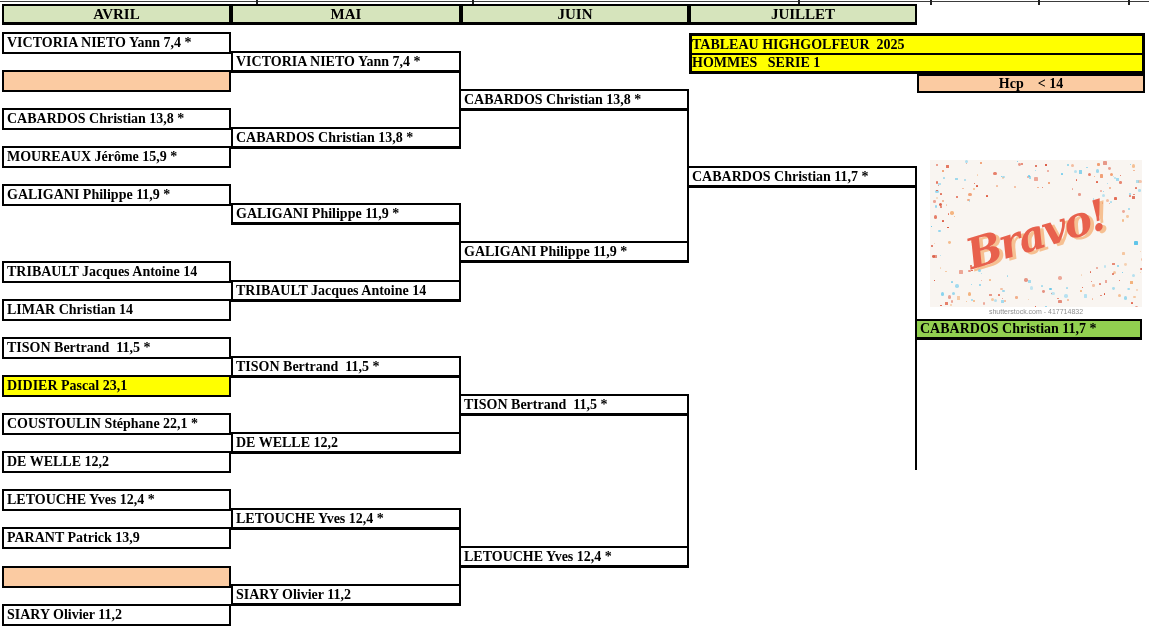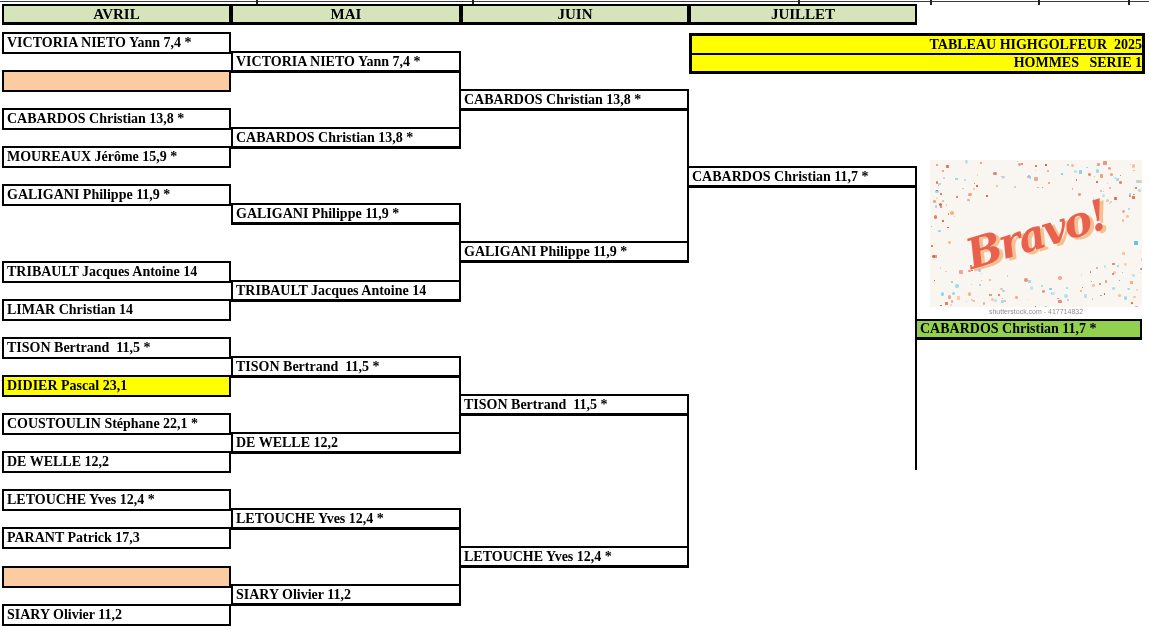--- a/index.html
+++ b/index.html
@@ -28,21 +28,21 @@
 
   
   .conn{position:absolute;box-sizing:border-box;border-right:2px solid #000;}
   .conn-may{left:231px;width:230px;}
   .conn-jun{left:459px;width:230px;}
   .conn-jul{left:687px;width:230px;}
 
   
   .banner{position:absolute;left:689px;top:33px;width:456px;height:41px;box-sizing:border-box;
           border:3px solid #000;background:#FFFF00;}
-  .banner-row{box-sizing:border-box;text-align:right;font-weight:bold;font-size:14px;white-space:pre;}
+  .banner-row{box-sizing:border-box;text-align:left;font-weight:bold;font-size:14px;white-space:pre;}
   .banner-row1{height:19px;border-bottom:2px solid #000;line-height:17px;}
   .banner-row2{height:32px;line-height:15px;}
 
   .hcp{position:absolute;left:917px;top:74px;width:228px;height:19px;box-sizing:border-box;
        border:2px solid #000;background:#FBCBA2;font-weight:bold;font-size:14px;
        text-align:center;line-height:15px;white-space:pre;}
 
   
   .bravo{position:absolute;left:930px;top:160px;width:212px;height:147px;background:#F9F5F1;overflow:hidden;}
   .bravo-word{position:absolute;left:0;right:0;top:34%;text-align:center;
@@ -80,21 +80,21 @@
   <div class="cell col-apr" style="top:108px">CABARDOS Christian 13,8 *</div>
   <div class="cell col-apr" style="top:146px">MOUREAUX Jérôme 15,9 *</div>
   <div class="cell col-apr" style="top:184px">GALIGANI Philippe 11,9 *</div>
   <div class="cell col-apr" style="top:261px">TRIBAULT Jacques Antoine 14</div>
   <div class="cell col-apr" style="top:299px">LIMAR Christian 14</div>
   <div class="cell col-apr" style="top:337px">TISON Bertrand  11,5 *</div>
   <div class="cell col-apr yellow" style="top:375px">DIDIER Pascal 23,1</div>
   <div class="cell col-apr" style="top:413px">COUSTOULIN Stéphane 22,1 *</div>
   <div class="cell col-apr" style="top:451px">DE WELLE 12,2</div>
   <div class="cell col-apr" style="top:489px">LETOUCHE Yves 12,4 *</div>
-  <div class="cell col-apr" style="top:527px">PARANT Patrick 17,3</div>
+  <div class="cell col-apr" style="top:527px">PARANT Patrick 13,9</div>
   <div class="cell col-apr peach" style="top:566px"></div>
   <div class="cell col-apr" style="top:604px">SIARY Olivier 11,2</div>
 
   <div class="cell col-may" style="top:51px">VICTORIA NIETO Yann 7,4 *</div>
   <div class="cell col-may" style="top:127px">CABARDOS Christian 13,8 *</div>
   <div class="cell col-may" style="top:203px">GALIGANI Philippe 11,9 *</div>
   <div class="cell col-may" style="top:280px">TRIBAULT Jacques Antoine 14</div>
   <div class="cell col-may" style="top:356px">TISON Bertrand  11,5 *</div>
   <div class="cell col-may" style="top:432px">DE WELLE 12,2</div>
   <div class="cell col-may" style="top:508px">LETOUCHE Yves 12,4 *</div>
@@ -113,20 +113,21 @@
   <div class="conn conn-may" style="top:530px;height:54px"></div>
   <div class="conn conn-jun" style="top:111px;height:130px"></div>
   <div class="conn conn-jun" style="top:416px;height:130px"></div>
   <div class="conn conn-jul" style="top:188px;height:282px"></div>
 
   <div class="banner">
     <div class="banner-row banner-row1">TABLEAU HIGHGOLFEUR  2025</div>
     <div class="banner-row banner-row2">HOMMES   SERIE 1</div>
   </div>
 
+  <div class="hcp">Hcp    &lt; 14</div>
 
   <div class="bravo">
     <div class="bravo-word">Bravo!</div>
   <div style="position: absolute; left: 91.494%; top: 69.8716%; width: 2.95801px; height: 2.95801px; border-radius: 50%; background: rgb(243, 178, 124); opacity: 0.533503;"></div>
       <div style="position: absolute; left: 4.90617%; top: 22.6315%; width: 1.74715px; height: 1.74715px; border-radius: 50%; background: rgb(217, 79, 53); opacity: 0.81926;"></div>
       <div style="position: absolute; left: 10.4572%; top: 89.9459%; width: 3.20954px; height: 3.20954px; border-radius: 50%; background: rgb(91, 195, 232); opacity: 0.604648;"></div>
       <div style="position: absolute; left: 84.1579%; top: 4.5489%; width: 2.99187px; height: 2.99187px; border-radius: 50%; background: rgb(217, 79, 53); opacity: 0.513273;"></div>
       <div style="position: absolute; left: 5.59815%; top: 26.9044%; width: 2.31289px; height: 2.31289px; border-radius: 50%; background: rgb(239, 141, 90); opacity: 0.73414;"></div>
       <div style="position: absolute; left: 0.275731%; top: 57.7286%; width: 2.44338px; height: 2.44338px; border-radius: 50%; background: rgb(217, 79, 53); opacity: 0.919489;"></div>
       <div style="position: absolute; left: 81.2782%; top: 22.9994%; width: 3.17343px; height: 3.17343px; border-radius: 50%; background: rgb(127, 208, 238); opacity: 0.52671;"></div>

